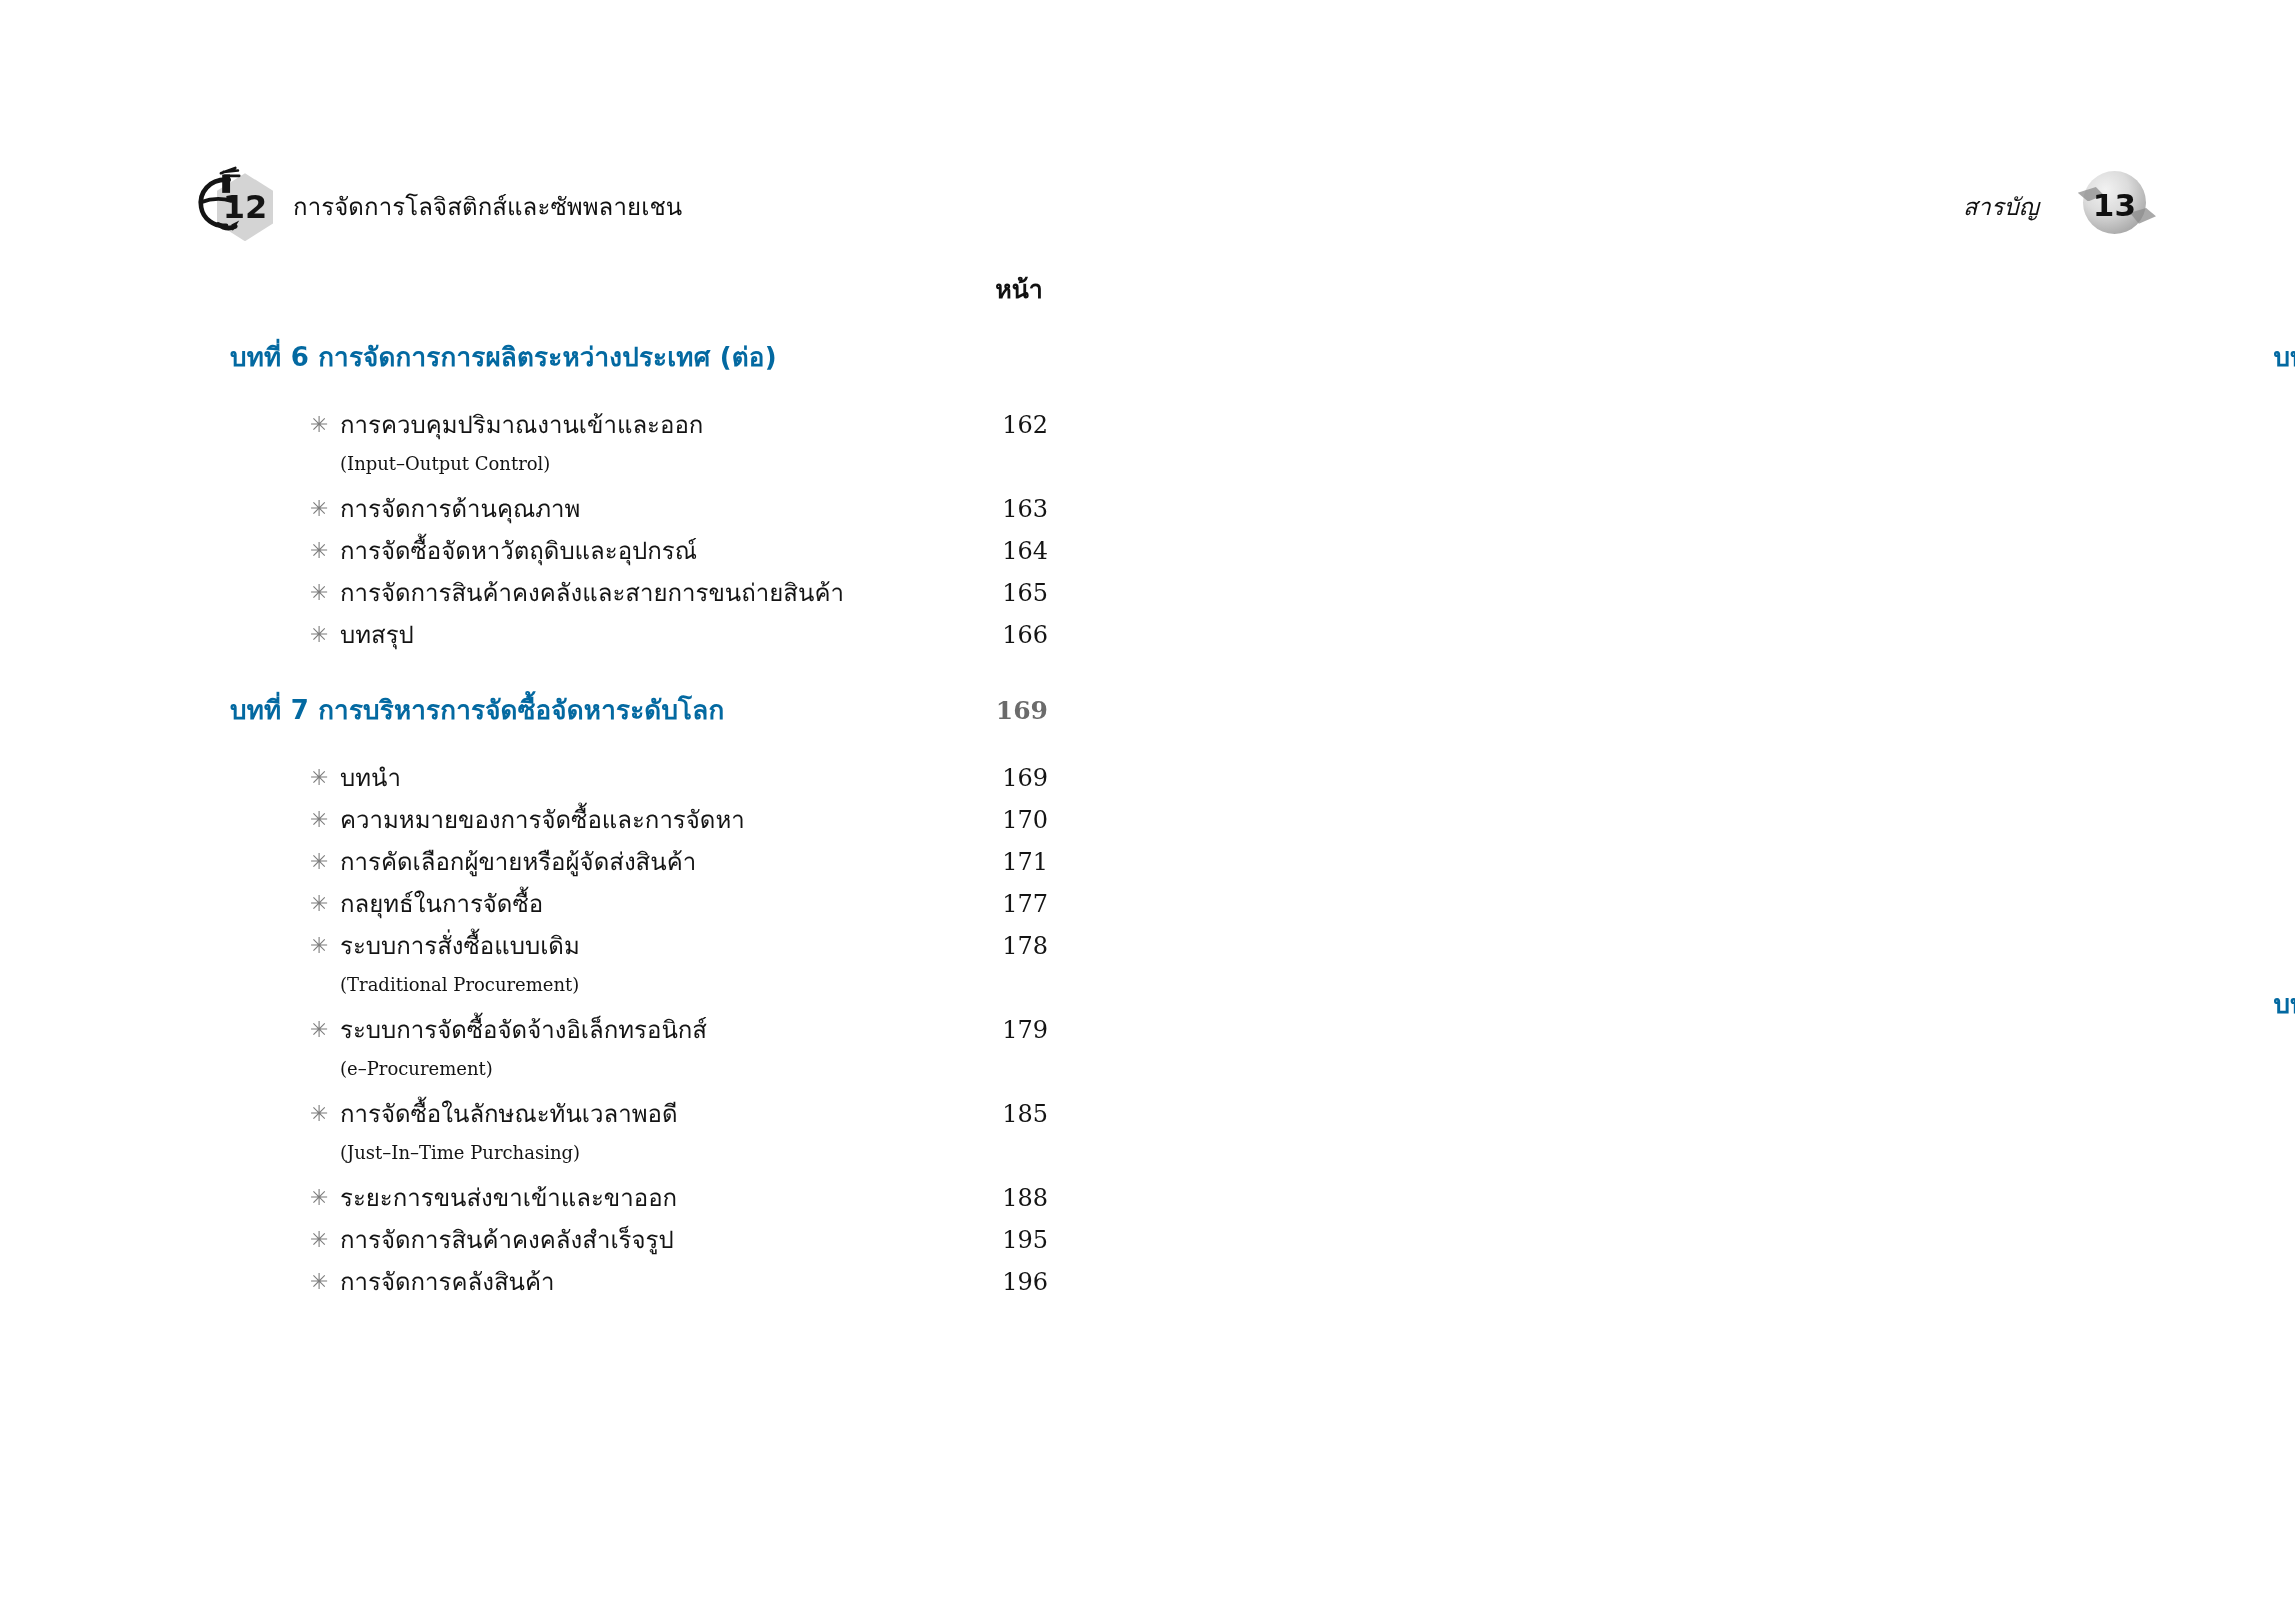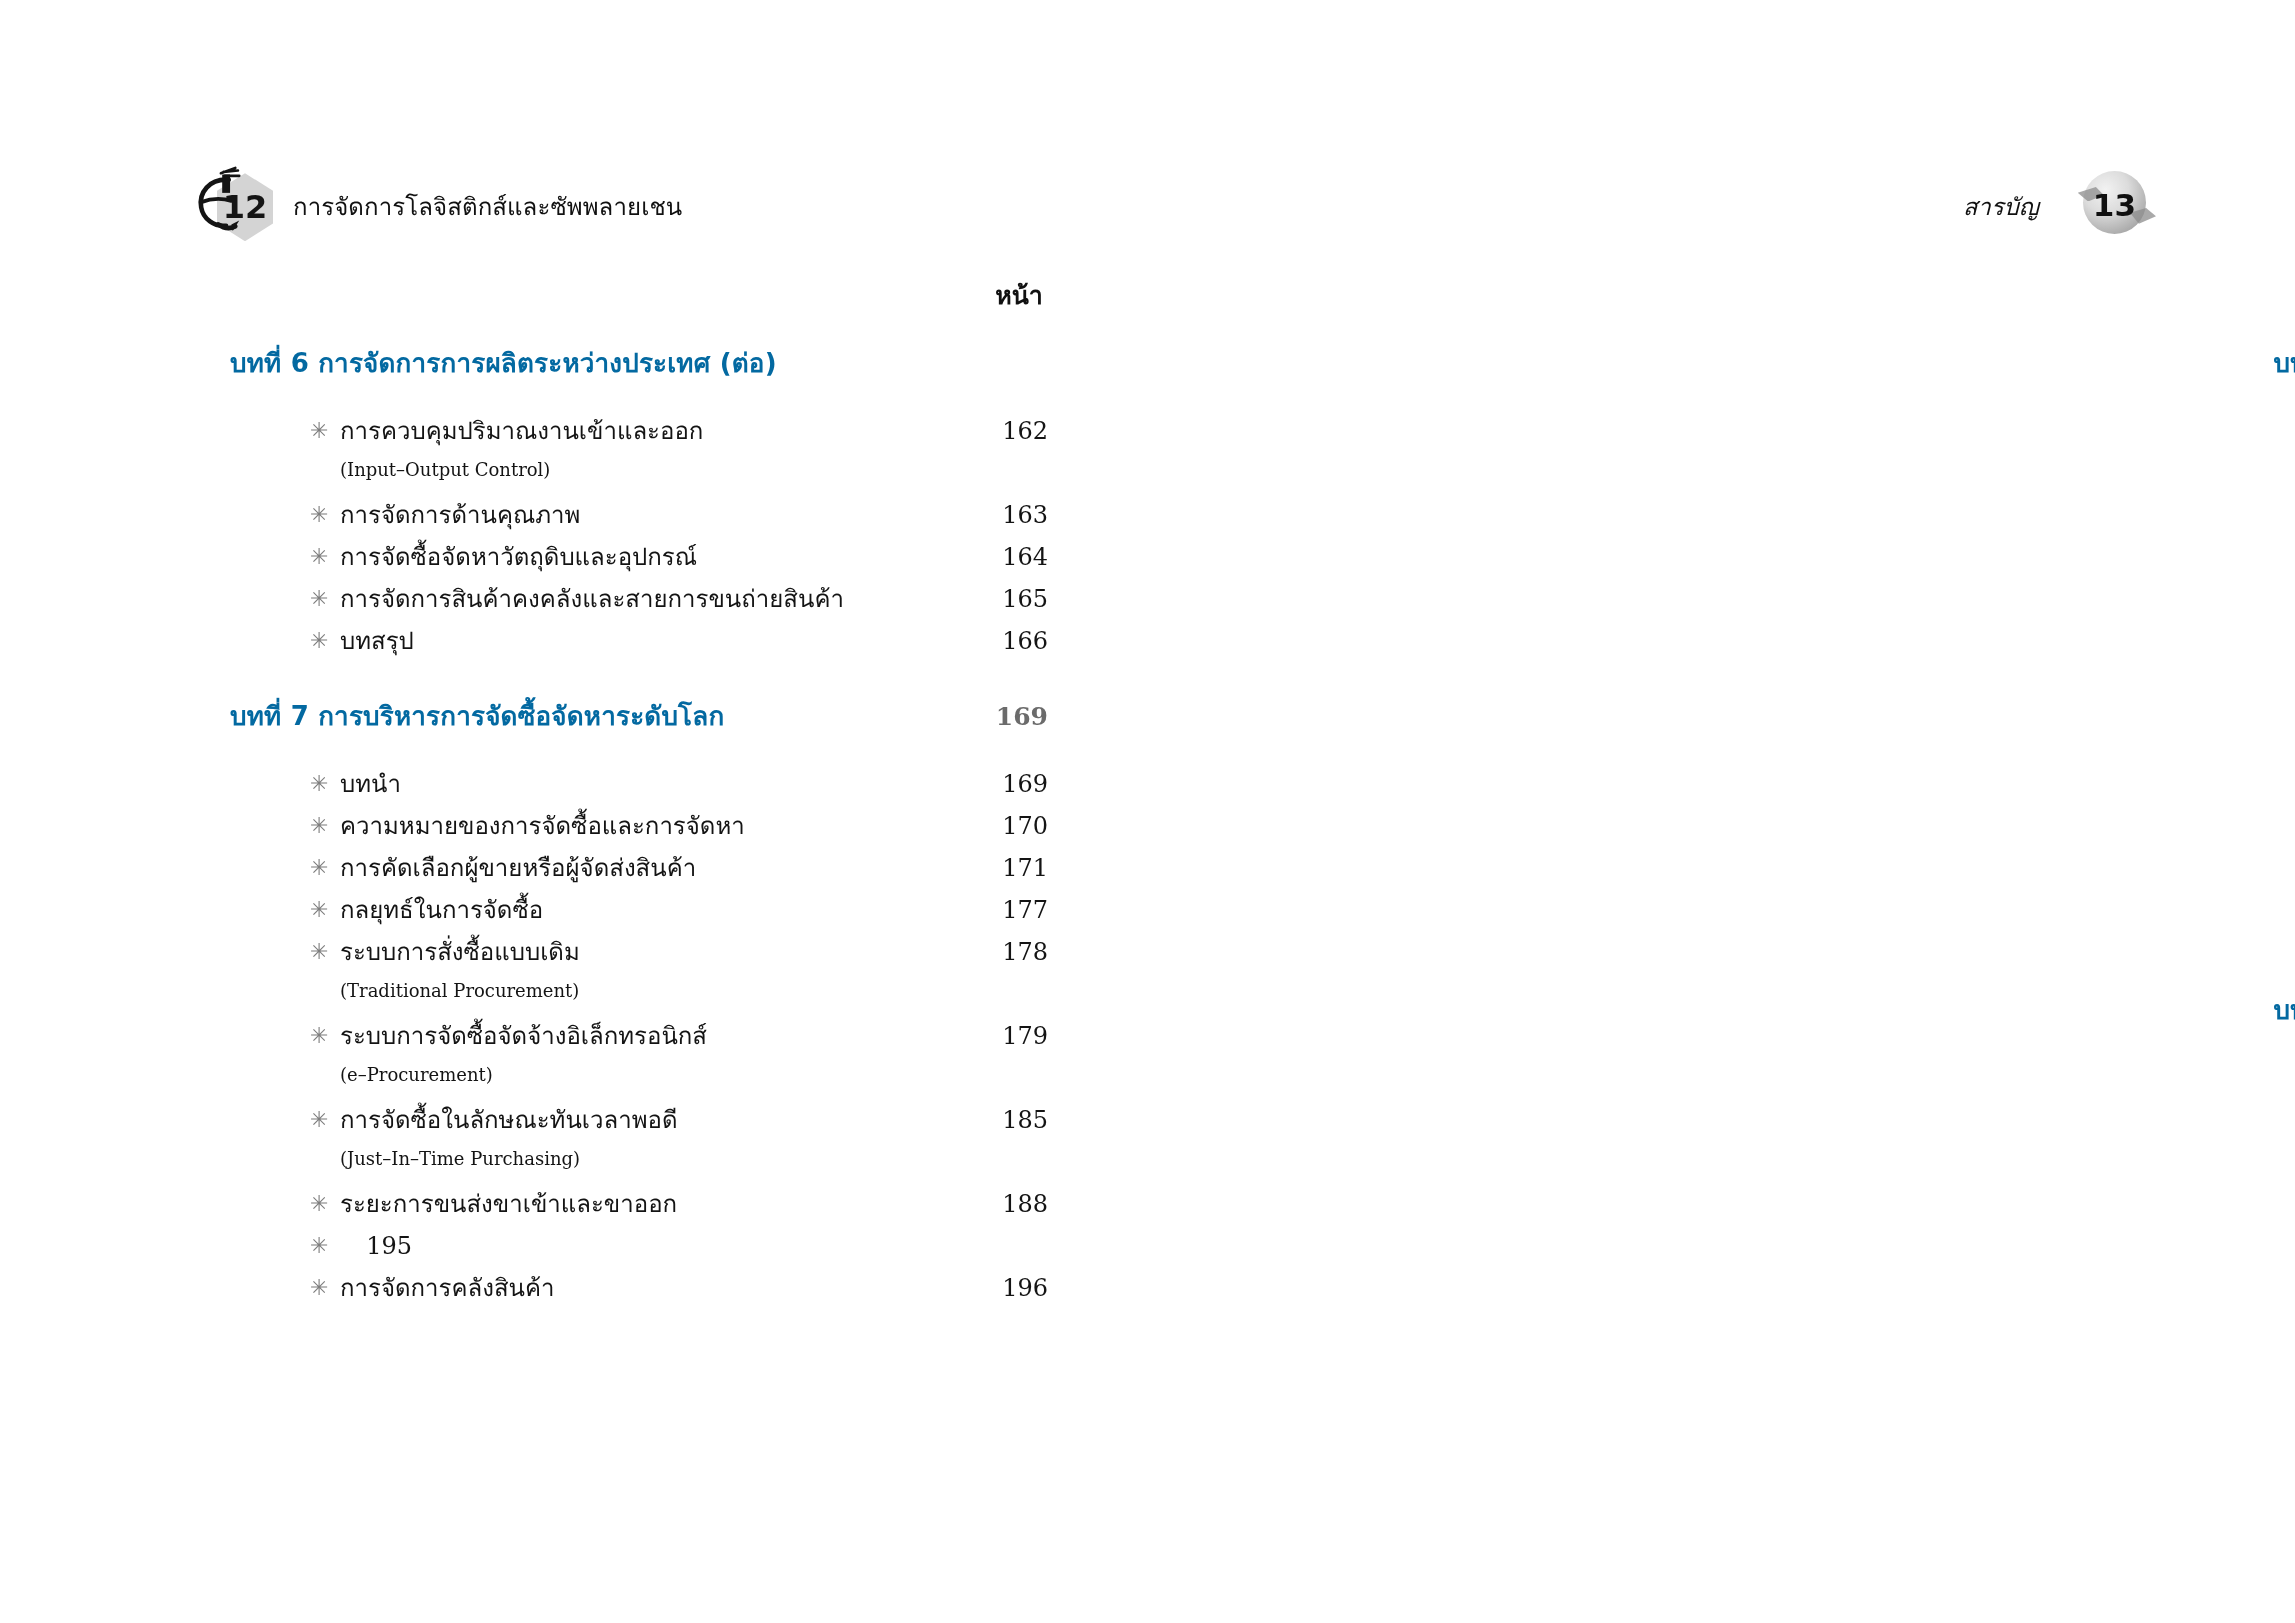--- a/index.html
+++ b/index.html
@@ -133,21 +133,21 @@
     text-align: center;
     font-size: 31px;
     font-weight: 700;
     color: #101010;
     font-family: "DejaVu Sans", "Liberation Sans", sans-serif;
   }
 
   
   .col {
     position: absolute;
-    top: 281px;
+    top: 275px;
   }
   .col-left  { left: 190px;  width: 818px; }
   .col-right { left: 1106px; width: 818px; }
 
   .page-col-head {
     font-size: 25px;
     font-weight: 700;
     color: #111;
     text-align: right;
     padding-right: 5.2px;
@@ -322,20 +322,21 @@
             <span class="entry-page">185</span>
           </div>
           <div class="entry-sub">(Just–In–Time Purchasing)</div>
           <div class="entry">
             <span class="entry-bullet">✳</span>
             <span class="entry-text">ระยะการขนส่งขาเข้าและขาออก</span>
             <span class="entry-page">188</span>
           </div>
           <div class="entry">
             <span class="entry-bullet">✳</span>
+            <span class="entry-text">การจัดการสินค้าคงคลังสำเร็จรูป</span>
             <span class="entry-page">195</span>
           </div>
           <div class="entry">
             <span class="entry-bullet">✳</span>
             <span class="entry-text">การจัดการคลังสินค้า</span>
             <span class="entry-page">196</span>
           </div>
         </div>
     </div>
   </div>

